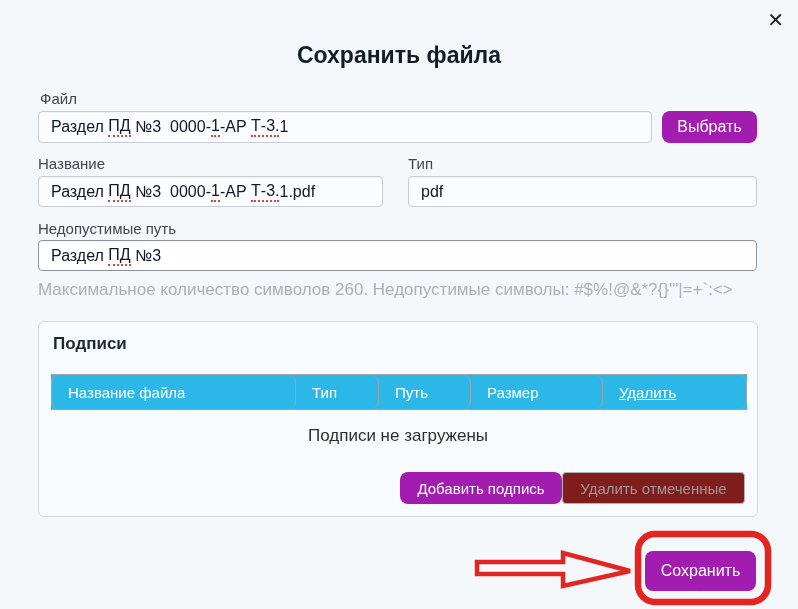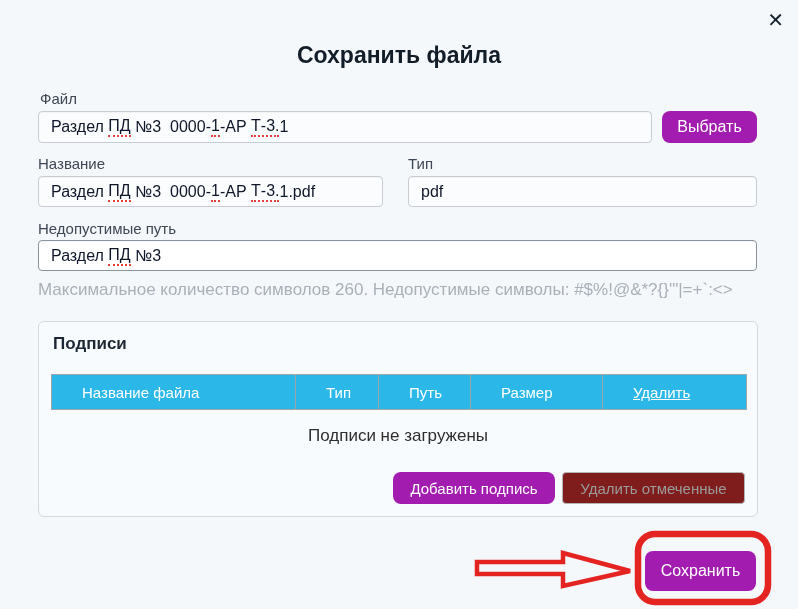--- a/index.html
+++ b/index.html
@@ -57,34 +57,35 @@
     position:absolute; left:14px; top:12px;
     font-size:17px; font-weight:bold; color:#1d2733;
   }
   .sig-table-header {
     position:absolute; left:12px; top:52px; width:696px; height:36px;
     display:flex; background:#2bb8e8;
     border-top:1px solid #9fa4a8; border-bottom:1px solid #9fa4a8;
   }
   .th {
     display:flex; align-items:center;
-    padding-left:30px;
+    padding-left:16px;
     color:#ffffff; font-size:15px;
     border-right:1px solid #9fa4a8;
+    border-radius:8px;
   }
   .th:first-child { border-left:1px solid #9fa4a8; }
   .th.c0 { width:245px; } .th.c1 { width:83px; } .th.c2 { width:92px; }
   .th.c3 { width:132px; } .th.c4 { width:144px; border-right:1px solid #9fa4a8;text-decoration:underline; }
   .sig-empty {
     position:absolute; left:0; top:104px; width:100%;
     text-align:center; font-size:17px; color:#2e2e2e;
   }
   .sig-buttons {
     position:absolute; right:12px; bottom:12px;
-    display:flex; gap:7px;
+    display:flex; gap:0;
   }
   .add-btn { width:162px; height:32px; }
   .remove-btn {
     width:183px; height:32px;
     background:#7f1d1d; color:#9b9b9b;
     border:1px solid #b4b4b4; border-radius:4px;
     font-size:15px; cursor:default;
     font-family:"Liberation Sans", sans-serif;
   }
   .save-btn {

